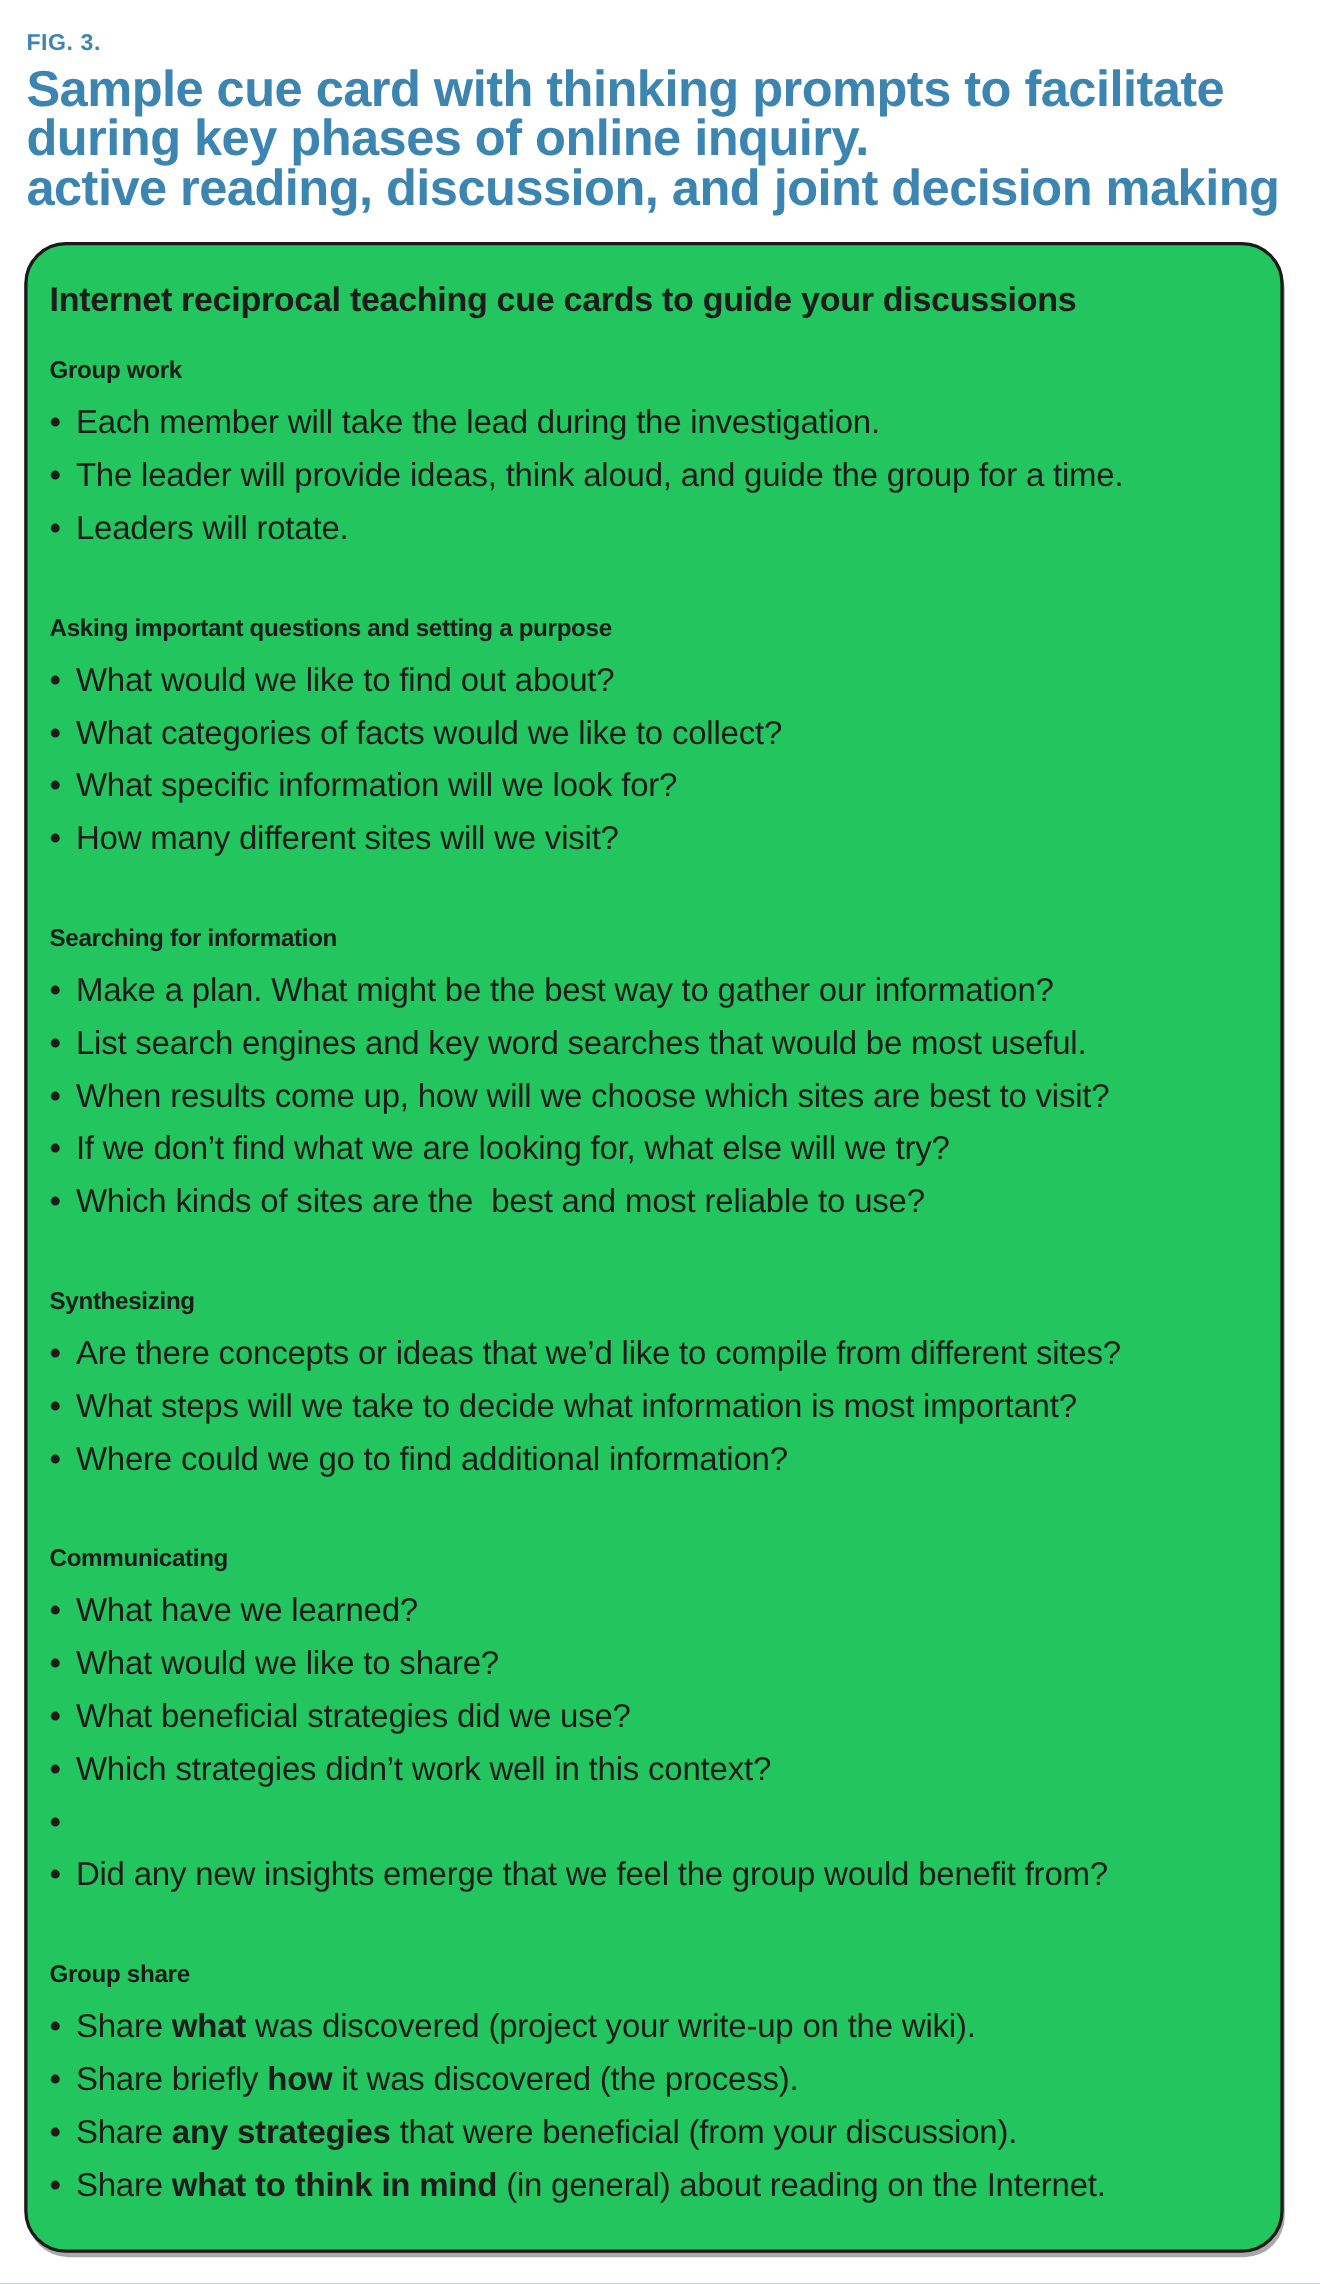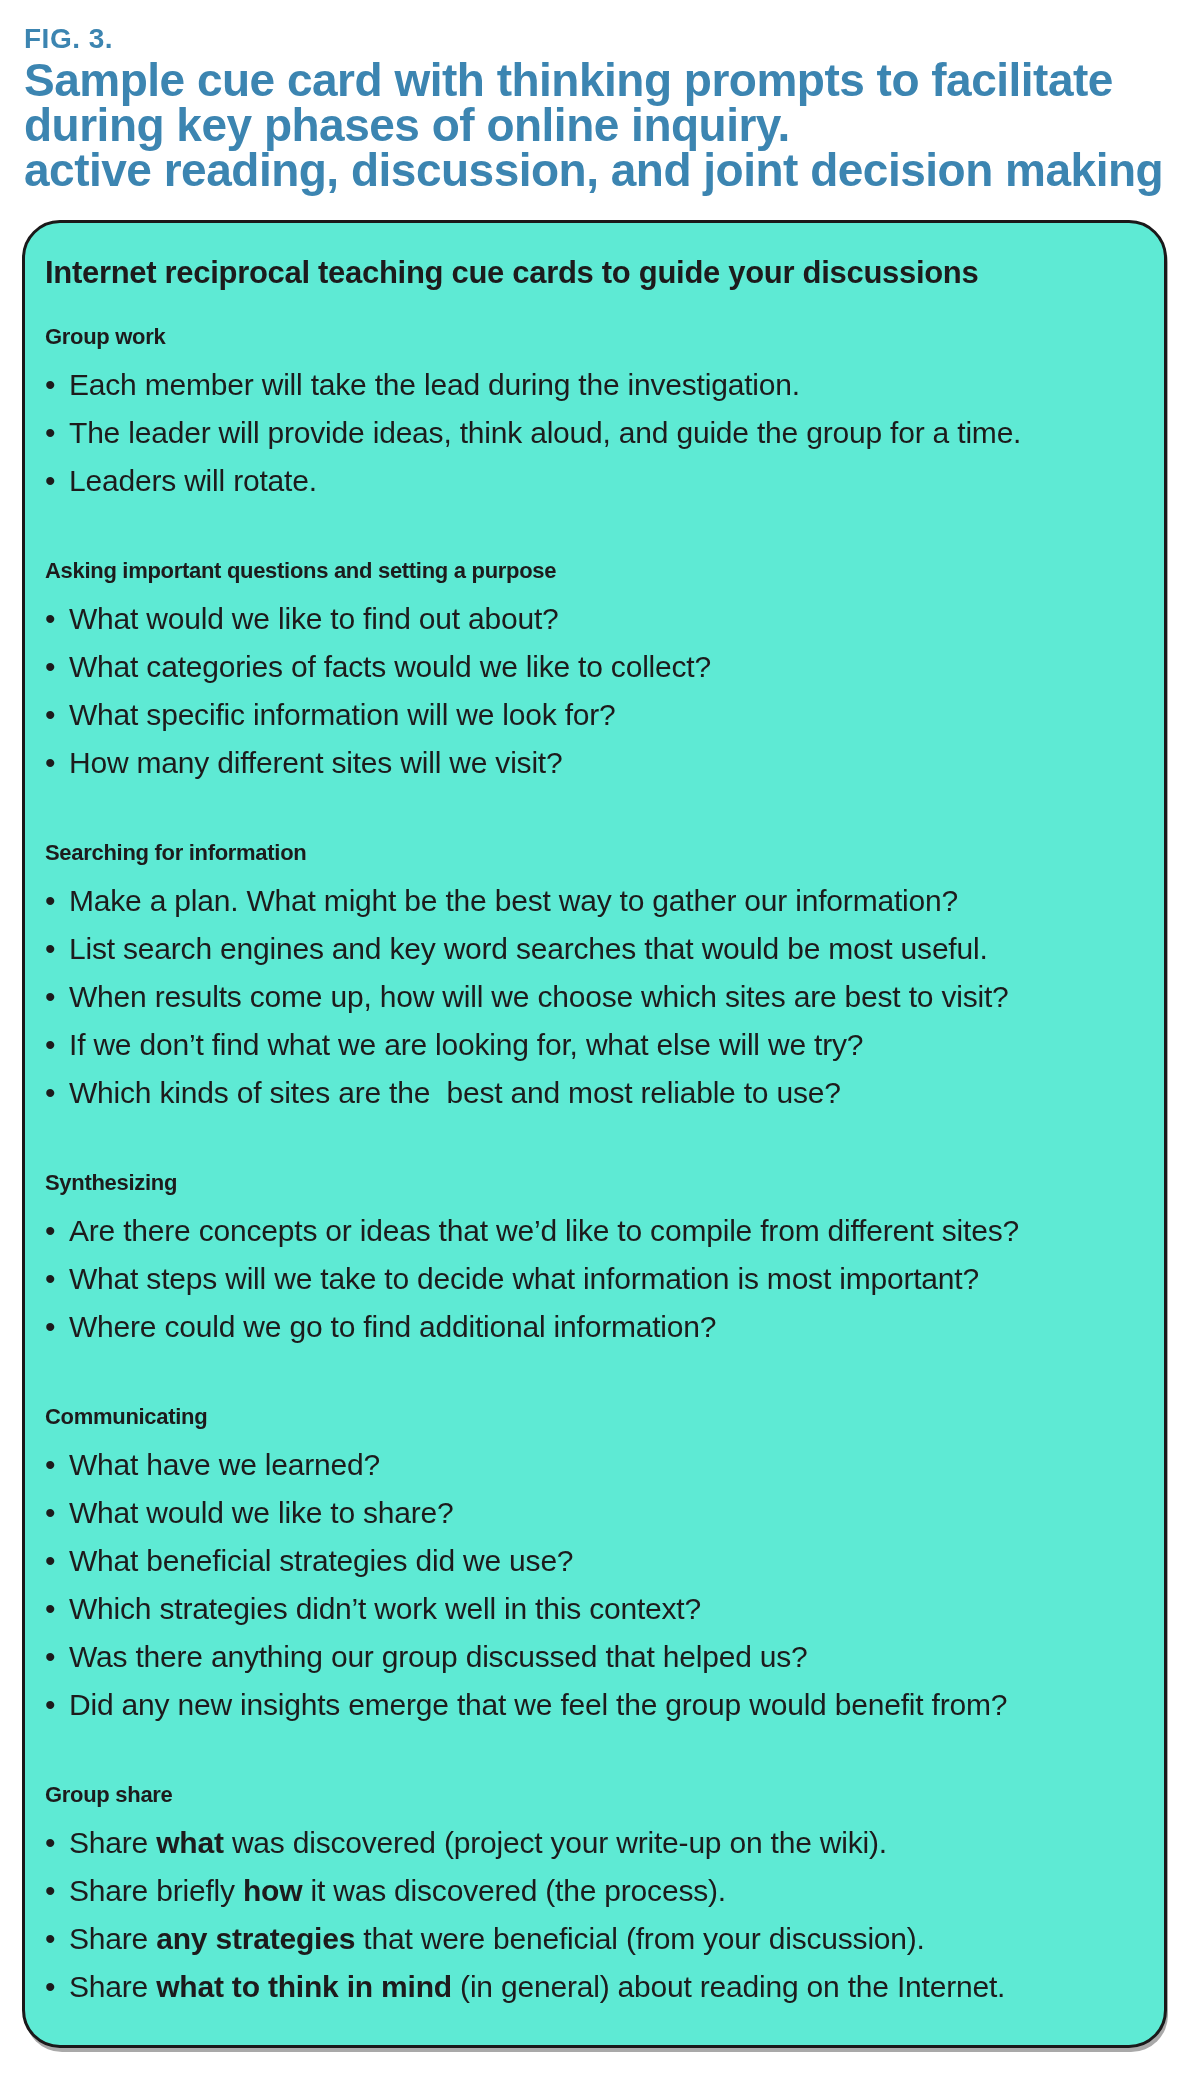--- a/index.html
+++ b/index.html
@@ -18,38 +18,38 @@
     font-family: "Liberation Sans", sans-serif;
     color: var(--text-color);
   }
   .page { padding-top: 26px; }
 
   
   .figure-header { margin: 0 30px 0 24px; }
   .fig-label {
     color: var(--accent-color);
     font-weight: bold;
-    font-size: 28px;
+    font-size: 21px;
     line-height: 26px;
     letter-spacing: 0.5px;
   }
   .fig-title {
     margin: 6px 0 0 0;
     color: var(--accent-color);
     font-weight: bold;
     font-size: 46px;
     line-height: 45px;
     letter-spacing: -0.5px;
   }
   .fig-title .line { display: block; }
 
   
   .cue-card {
     margin: 27px 33px 0 22px;
-    background: #5eead4;
+    background: #22c55e;
     border: 3px solid var(--border-color);
     border-radius: 38px;
     padding: 30px 18px 34px 20px;
     box-shadow: 2px 5px 0 -1px var(--shadow-color);
   }
   .card-title {
     margin: 0;
     font-size: 31px;
     line-height: 40px;
     font-weight: bold;
@@ -191,21 +191,20 @@
         <li>
             <span class="dot">•</span>
             <span class="txt">What beneficial strategies did we use?</span>
           </li>
         <li>
             <span class="dot">•</span>
             <span class="txt">Which strategies didn’t work well in this context?</span>
           </li>
         <li>
             <span class="dot">•</span>
-            <span class="txt">Was there anything our group discussed that helped us?</span>
           </li>
         <li>
             <span class="dot">•</span>
             <span class="txt">Did any new insights emerge that we feel the group would benefit from?</span>
           </li>
       </ul>
     </section>
 
     <section class="sec">
       <h3>Group share</h3>

